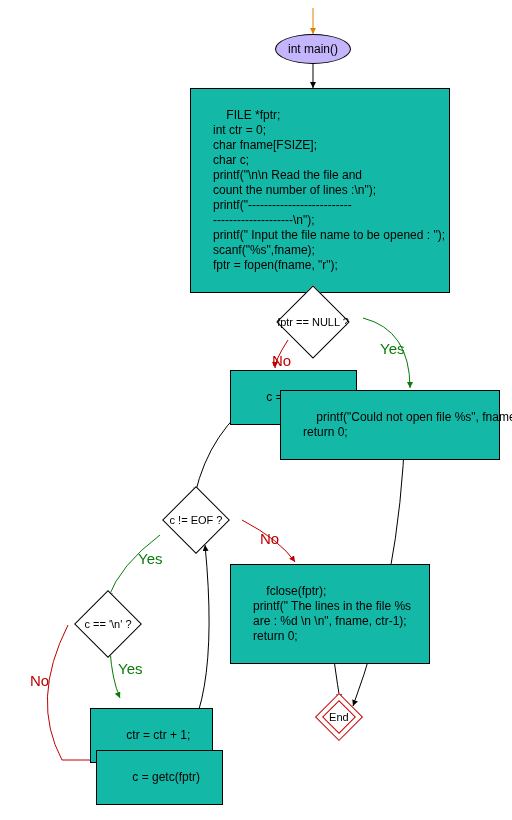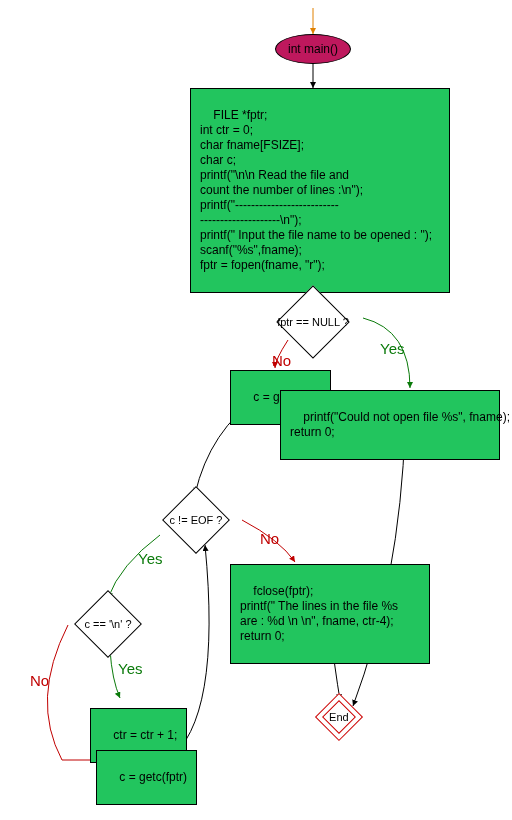--- a/index.html
+++ b/index.html
@@ -17,29 +17,29 @@
     position: relative;
     width: 512px;
     height: 820px;
   }
   .node {
     position: absolute;
     box-sizing: border-box;
   }
   .box {
     border: 1px solid #000;
-    background: #22c55e;
-    padding: 4px 9px;
+    background: #14b8a6;
+    padding: 4px 22px;
     line-height: 1.25;
     white-space: pre;
   }
   .oval {
     border: 1px solid #000;
     border-radius: 50% / 50%;
-    background: #be185d;
+    background: #c4b5fd;
     display: flex;
     align-items: center;
     justify-content: center;
     padding: 2px 6px;
   }
   .diamond {
     border: 1px solid #000;
     background: #fff;
     transform: rotate(45deg);
   }
@@ -175,21 +175,21 @@
 
   <div class="node diamond" style="left:172px; top:496px; width:48px; height:48px;">
     <div class="inner"><span>c != EOF ?</span></div>
   </div>
   <div class="edge-label yes" style="left:138px; top:550px;">Yes</div>
   <div class="edge-label no" style="left:260px; top:530px;">No</div>
 
   <div class="node box" style="left:230px; top:564px; width:200px;">
     <span>fclose(fptr);
 printf(" The lines in the file %s
-are : %d \n \n", fname, ctr-4);
+are : %d \n \n", fname, ctr-1);
 return 0;</span>
   </div>
 
   <div class="node diamond" style="left:84px; top:600px; width:48px; height:48px;">
     <div class="inner"><span>c == '\n' ?</span></div>
   </div>
   <div class="edge-label yes" style="left:118px; top:660px;">Yes</div>
   <div class="edge-label no" style="left:30px; top:672px;">No</div>
 
   <div class="node box" style="left:90px; top:700px;margin-top:8px;">

